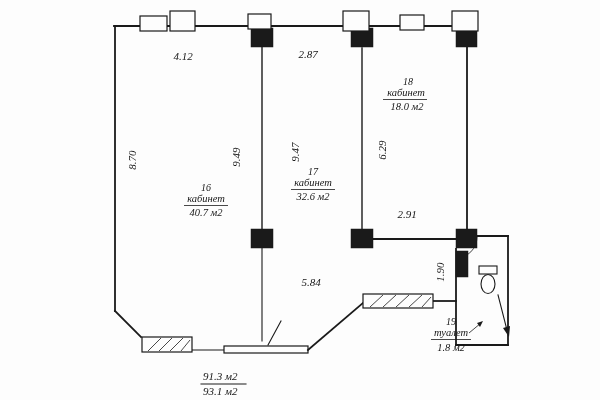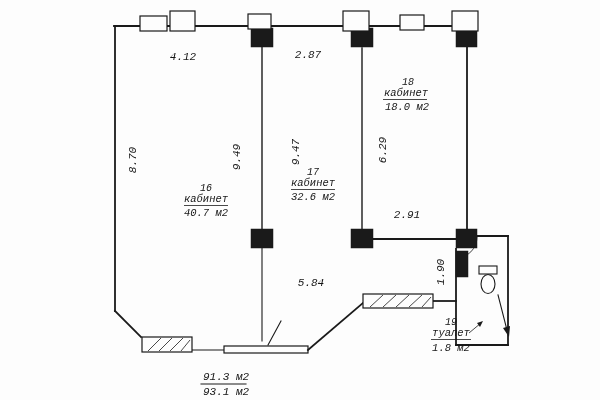--- a/index.html
+++ b/index.html
@@ -1,17 +1,17 @@
 <!DOCTYPE html>
 <html><head>
 <meta charset="utf-8">
 <style>
   html,body{margin:0;padding:0;background:#ffffff;}
   #plan{position:relative;width:600px;height:400px;background:#fdfdfd;overflow:hidden;
-        font-family:Liberation Mono, monospace;}
+        font-family:Liberation Serif, serif;}
   svg{display:block;}
   .wall{stroke:#1a1a1a;stroke-width:1.8;fill:none;stroke-linecap:square;}
   .mid{stroke:#1a1a1a;stroke-width:1.4;fill:none;stroke-linecap:square;}
   .thin{stroke:#1a1a1a;stroke-width:1.1;fill:none;stroke-linecap:square;}
   .hair{stroke:#1a1a1a;stroke-width:0.8;fill:none;}
   .win{stroke:#1a1a1a;stroke-width:1.2;fill:#fdfdfd;}
   .col{fill:#1a1a1a;stroke:#1a1a1a;stroke-width:0.5;}
   .fix{stroke:#1a1a1a;stroke-width:1.1;fill:#fdfdfd;}
   .lbl{font-style:italic;fill:#161616;font-size:10.5px;text-anchor:middle;}
   .num{font-style:italic;fill:#161616;font-size:10px;text-anchor:middle;}

